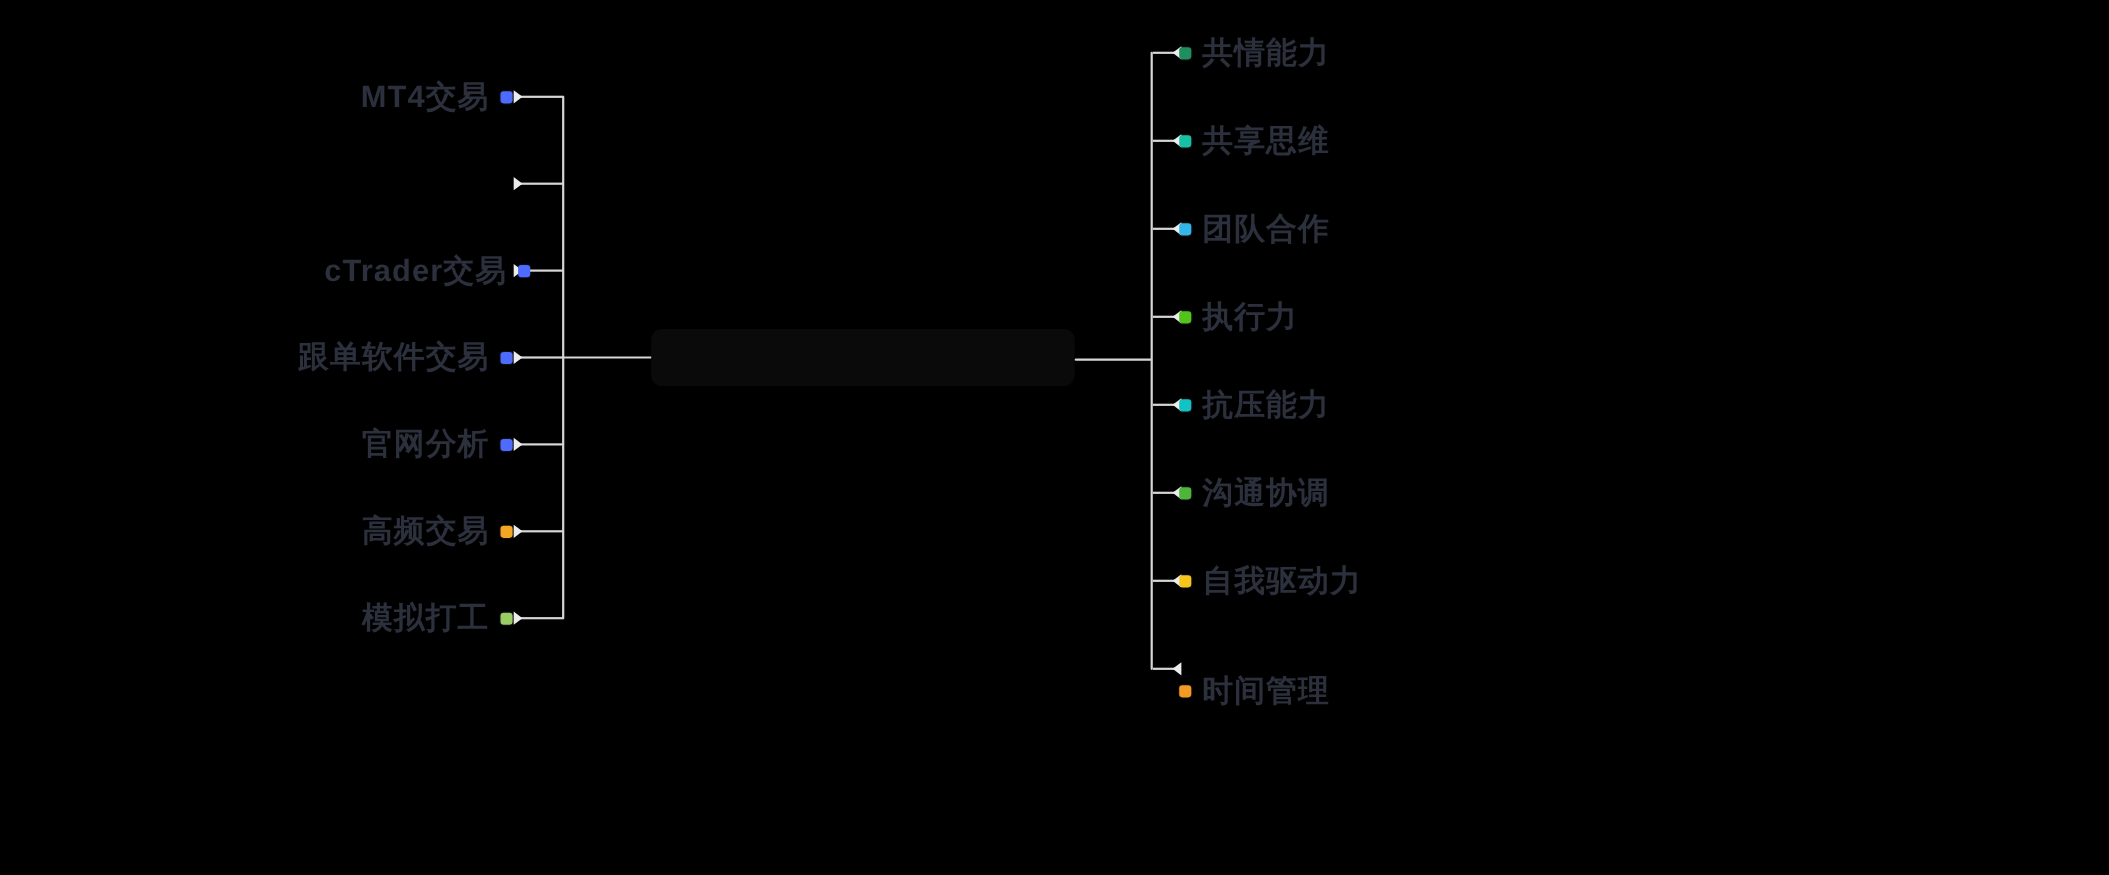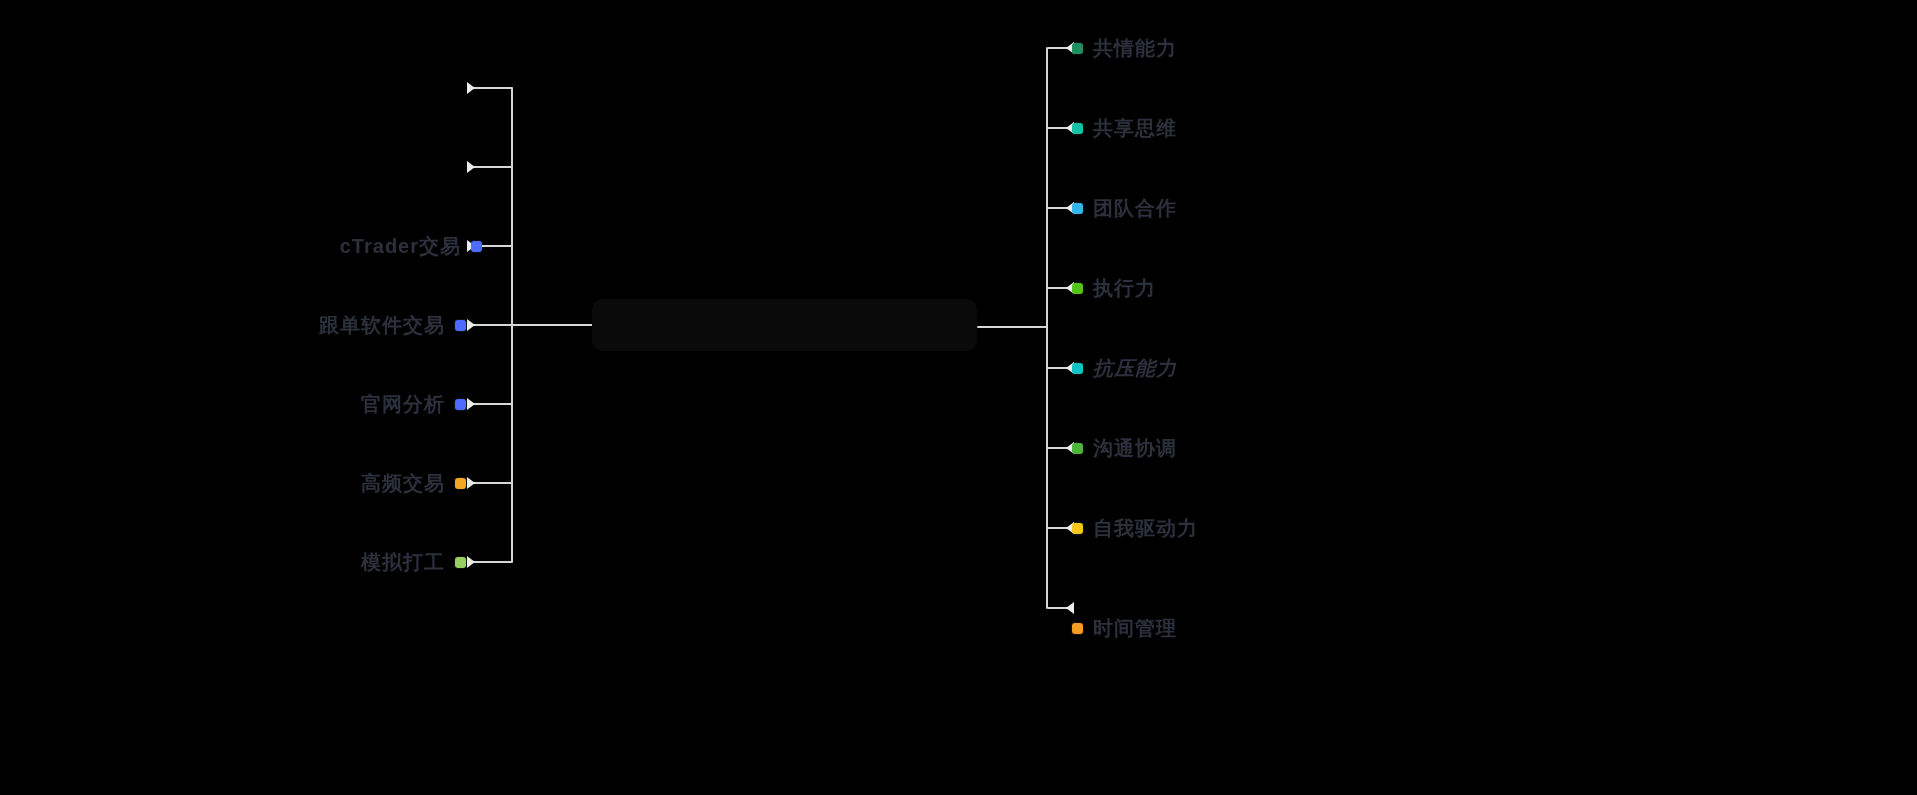--- a/index.html
+++ b/index.html
@@ -31,21 +31,21 @@
 
   
   .row{
     position:absolute;height:40px;
     display:flex;align-items:center;gap:10px;
     cursor:pointer;
   }
   .row.l{left:0;width:466px;justify-content:flex-end;}
   .row.r{left:1072px;}
   .lbl{
-    font-size:20px;font-weight:600;color:#2b303c;
+    font-size:28px;font-weight:600;color:#2b303c;
     letter-spacing:1px;white-space:nowrap;line-height:1;
   }
   .dot{
     width:11px;height:11px;border-radius:3px;flex:0 0 auto;
     box-shadow:0 0 0 1px rgba(255,255,255,0.06);
   }
 
   .central{
     position:absolute;left:592px;top:299px;width:385px;height:52px;
     background:#0a0a0a;border-radius:10px;
@@ -61,20 +61,24 @@
   <div class="line hline" style="left:511px;top:324px;width:82px;"></div>
 
   <div class="stub ls" style="top:87px;left:469px;width:43px;"></div>
   <div class="stub ls" style="top:166px;left:469px;width:43px;"></div>
   <div class="stub ls" style="top:245px;left:469px;width:43px;"></div>
   <div class="stub ls" style="top:324px;left:469px;width:43px;"></div>
   <div class="stub ls" style="top:403px;left:469px;width:43px;"></div>
   <div class="stub ls" style="top:482px;left:469px;width:43px;"></div>
   <div class="stub ls" style="top:561px;left:469px;width:43px;"></div>
 
+  <div class="row l" style="top:68px;">
+    <span class="lbl">MT4交易</span>
+    <span class="dot" style="background-color: rgb(77, 107, 254);"></span>
+  </div>
   <div class="row l" style="top:226px;margin-left:16px;">
     <span class="lbl">cTrader交易</span>
     <span class="dot" style="background-color: rgb(77, 107, 254);"></span>
   </div>
   <div class="row l" style="top:305px;">
     <span class="lbl">跟单软件交易</span>
     <span class="dot" style="background-color: rgb(77, 107, 254);"></span>
   </div>
   <div class="row l" style="top:463px;">
     <span class="lbl">高频交易</span>
@@ -112,21 +116,21 @@
     <span class="lbl">共享思维</span>
   </div>
   <div class="row r" style="top:188px;justify-content:center;">
     <span class="dot" style="background-color: rgb(53, 182, 233);"></span>
     <span class="lbl">团队合作</span>
   </div>
   <div class="row r" style="top:268px;">
     <span class="dot" style="background-color: rgb(82, 196, 26);"></span>
     <span class="lbl">执行力</span>
   </div>
-  <div class="row r" style="top:348px;font-style:italic;">
+  <div class="row r" style="top:348px;">
     <span class="dot" style="background-color: rgb(19, 194, 194);"></span>
     <span class="lbl">抗压能力</span>
   </div>
   <div class="row r" style="top:428px;">
     <span class="dot" style="background-color: rgb(76, 181, 58);"></span>
     <span class="lbl">沟通协调</span>
   </div>
   <div class="row r" style="top:508px;">
     <span class="dot" style="background-color: rgb(247, 198, 29);"></span>
     <span class="lbl">自我驱动力</span>

